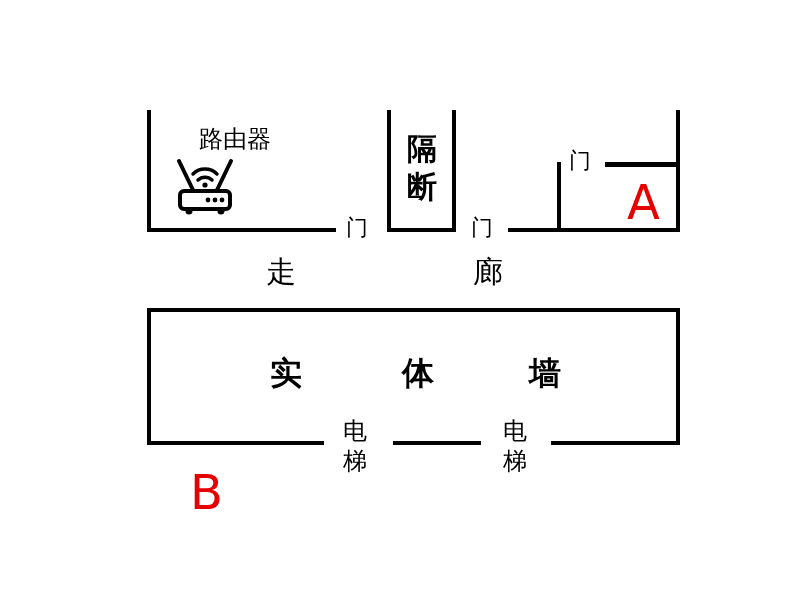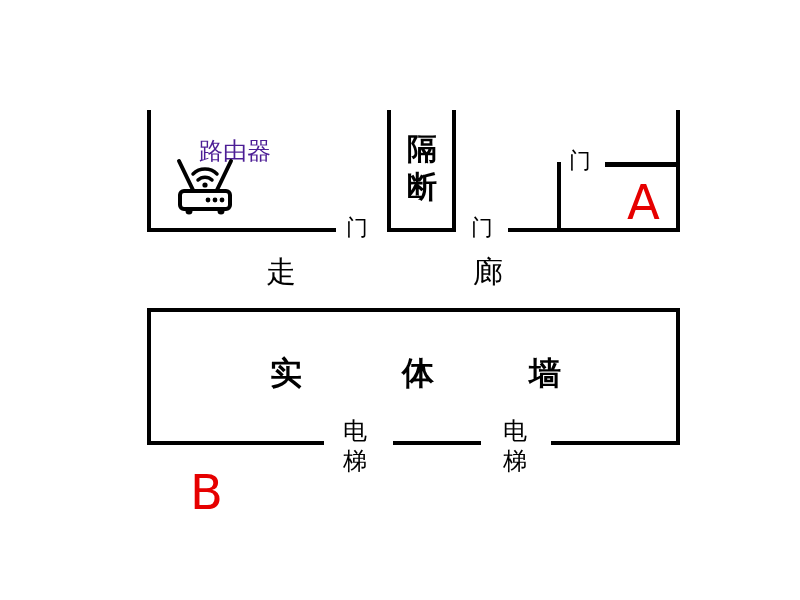--- a/index.html
+++ b/index.html
@@ -17,21 +17,21 @@
   .point { font-size: 48px; }
 </style>
 </head>
 <body>
 
 <div class="canvas">
 
   <div class="wall" style="left:147px; top:110px; width:4px; height:122px;"></div>
   <div class="wall" style="left:147px; top:228px; width:189px; height:4px;"></div>
 
-  <div class="lbl router-lbl" style="left:199px; top:127px; color:#4c1d95;margin-top:12px;">路由器</div>
+  <div class="lbl router-lbl" style="left:199px; top:127px; color:#000000;">路由器</div>
 
   <svg style="position:absolute; left:172px; top:156px;" width="66" height="62" viewBox="0 0 66 62">
 
     <line x1="7" y1="5" x2="21" y2="34" stroke="#000" stroke-width="4" stroke-linecap="round"></line>
     <line x1="59" y1="5" x2="45" y2="34" stroke="#000" stroke-width="4" stroke-linecap="round"></line>
 
     <path d="M21 18 A17 17 0 0 1 45 18" fill="none" stroke="#000" stroke-width="3.5" stroke-linecap="round"></path>
     <path d="M26 24 A10 10 0 0 1 40 24" fill="none" stroke="#000" stroke-width="3.5" stroke-linecap="round"></path>
     <circle cx="33" cy="29" r="2.6" fill="#000"></circle>
 

